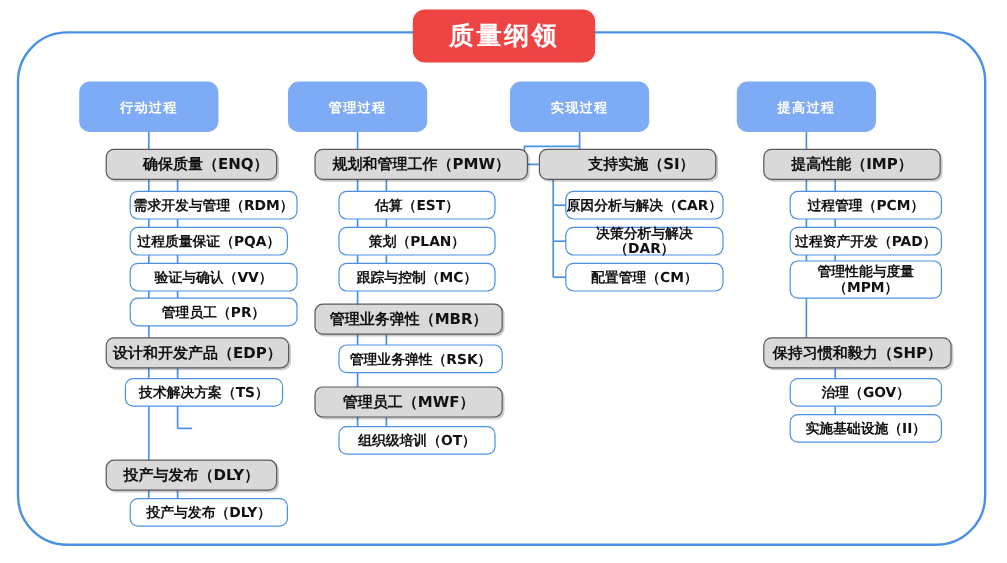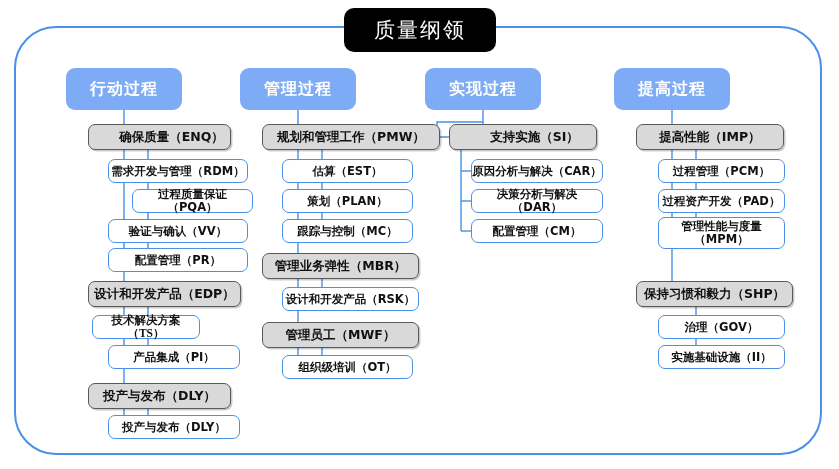--- a/index.html
+++ b/index.html
@@ -15,31 +15,31 @@
     position:absolute;left:14px;top:26px;width:808px;height:429px;
     border:2px solid #4a90e8;border-radius:42px;box-sizing:border-box;
   }
 
   
   .wires{position:absolute;left:0;top:0;width:839px;height:469px;}
 
   
   .root{
     position:absolute;left:344px;top:8px;width:152px;height:44px;
-    background:#000000;border-radius:10px;
+    background:#ef4444;border-radius:10px;
     display:flex;align-items:center;justify-content:center;
-    color:#ffffff;font-size:21px;font-weight:400;letter-spacing:2px;
+    color:#ffffff;font-size:21px;font-weight:700;letter-spacing:2px;
   }
 
   
   .colhead{
     position:absolute;height:42px;
     background:#7eabf5;border-radius:9px;
     display:flex;align-items:center;justify-content:center;
-    color:#ffffff;font-size:16px;font-weight:700;letter-spacing:1px;
+    color:#ffffff;font-size:11px;font-weight:700;letter-spacing:1px;
   }
 
   
   .pnode{
     position:absolute;height:26px;
     background:#d9d9d9;border:1.5px solid #595959;border-radius:7px;
     box-sizing:border-box;
     display:flex;align-items:center;justify-content:center;
     color:#111111;font-size:12.5px;font-weight:700;
     box-shadow:1.5px 1.5px 0 rgba(0,0,0,.20);
@@ -122,36 +122,35 @@
       <path d="M696 327 L708 327"></path>
       <path d="M696 357 L708 357"></path>
     </g>
   </svg>
 
   <div class="root">质量纲领</div>
 
   <div class="colhead" style="left:66px;top:68px;width:116px;">行动过程</div>
   <div class="pnode" style="left:88px;top:124px;width:143px;padding-left:24px;">确保质量（ENQ）</div>
   <div class="cnode" style="left:108px;top:159px;width:140px;">需求开发与管理（RDM）</div>
-  <div class="cnode" style="left:108px;top:189px;width:121px;margin-left:24px;">过程质量保证（PQA）</div>
+  <div class="cnode" style="left:108px;top:189px;width:132px;">过程质量保证（PQA）</div>
   <div class="cnode" style="left:108px;top:219px;width:140px;">验证与确认（VV）</div>
-  <div class="cnode" style="left:108px;top:248px;width:140px;">配置管理（PR）</div>
+  <div class="cnode" style="left:108px;top:248px;width:140px;">管理员工（PR）</div>
   <div class="pnode" style="left:88px;top:281px;width:153px;">设计和开发产品（EDP）</div>
-  <div class="cnode" style="left:92px;top:315px;width:108px;font-family:Liberation Serif, serif;">技术解决方案（TS）</div>
-  <div class="cnode" style="left:108px;top:345px;width:132px;">产品集成（PI）</div>
+  <div class="cnode" style="left:104px;top:315px;width:132px;">技术解决方案（TS）</div>
   <div class="pnode" style="left:88px;top:383px;width:143px;">投产与发布（DLY）</div>
   <div class="cnode" style="left:108px;top:415px;width:132px;">投产与发布（DLY）</div>
 
   <div class="colhead" style="left:240px;top:68px;width:116px;">管理过程</div>
   <div class="pnode" style="left:262px;top:124px;width:178px;">规划和管理工作（PMW）</div>
   <div class="cnode" style="left:282px;top:159px;width:131px;">估算（EST）</div>
   <div class="cnode" style="left:282px;top:189px;width:131px;">策划（PLAN）</div>
   <div class="cnode" style="left:282px;top:219px;width:131px;">跟踪与控制（MC）</div>
   <div class="pnode" style="left:262px;top:253px;width:157px;">管理业务弹性（MBR）</div>
-  <div class="cnode" style="left:282px;top:287px;width:137px;">设计和开发产品（RSK）</div>
+  <div class="cnode" style="left:282px;top:287px;width:137px;">管理业务弹性（RSK）</div>
   <div class="pnode" style="left:262px;top:322px;width:157px;">管理员工（MWF）</div>
   <div class="cnode" style="left:282px;top:355px;width:131px;">组织级培训（OT）</div>
 
   <div class="colhead" style="left:425px;top:68px;width:116px;">实现过程</div>
   <div class="pnode" style="left:449px;top:124px;width:148px;padding-left:23px;">支持实施（SI）</div>
   <div class="cnode" style="left:471px;top:159px;width:132px;">原因分析与解决（CAR）</div>
   <div class="cnode" style="left:471px;top:189px;width:132px;">决策分析与解决（DAR）</div>
   <div class="cnode" style="left:471px;top:219px;width:132px;">配置管理（CM）</div>
 
   <div class="colhead" style="left:614px;top:68px;width:116px;">提高过程</div>

